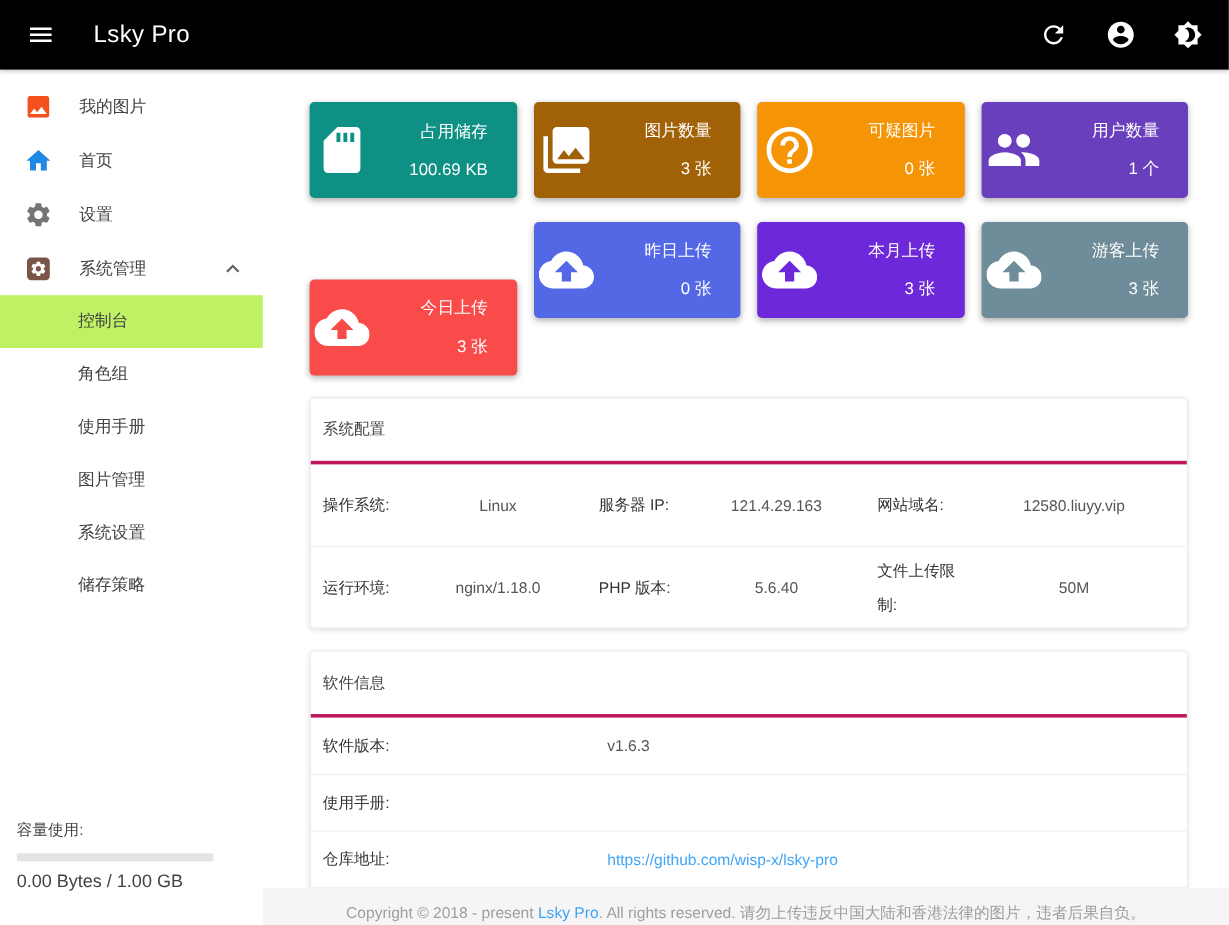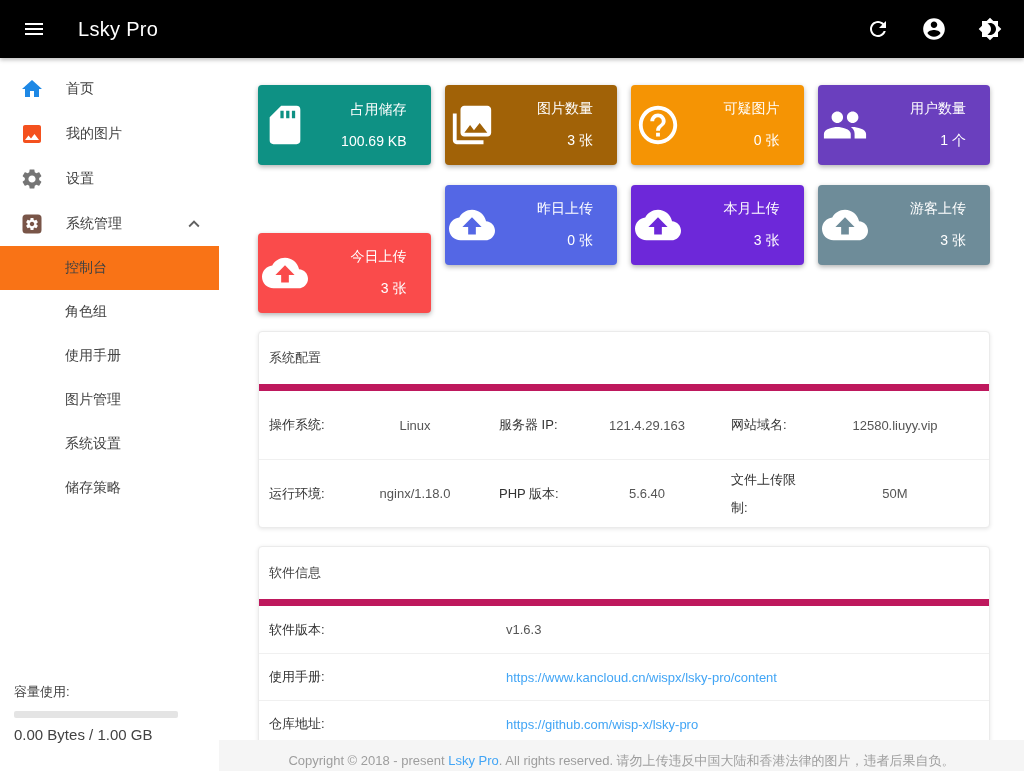--- a/index.html
+++ b/index.html
@@ -21,21 +21,21 @@
   .layout { position:absolute; top:58px; left:0; right:0; bottom:0; display:flex; }
 
   
   .sidebar { width:219px; background:#fff; display:flex; flex-direction:column; padding-top:8px; }
   .nav-item { height:45px; display:flex; align-items:center; padding:0 14px 0 20px; cursor:pointer; }
   .nav-icon { width:24px; height:24px; margin-right:22px; flex:0 0 auto; }
   .nav-label { font-size:14px; color:#424242; }
   .nav-chevron { margin-left:auto; color:#616161; width:22px; height:22px; }
   .sub-item { height:44px; display:flex; align-items:center; padding-left:65px;
     font-size:14px; color:#424242; cursor:pointer; }
-  .sub-item.active { background:#f97316; }
+  .sub-item.active { background:#bef264; }
   .capacity { margin-top:auto; padding:0 14px 28px 14px; font-size:13px; color:#424242; }
   .capacity .cap-bar { margin:10px 0 8px 0; height:7px; background:#e4e4e4; border-radius:2px;
     width:164px; overflow:hidden; }
   .capacity .cap-fill { height:100%; background:#42a5f5; width:0; }
   .capacity .cap-text { color:#424242; font-size:15px; }
 
   
   .main { flex:1; position:relative; display:flex; flex-direction:column; }
   .content { padding:27px 34px 0 39px; }
 
@@ -43,21 +43,21 @@
   .card { height:80px; border-radius:4px; color:#fff; display:flex; align-items:center;
     padding:0 18px 0 4px; box-shadow:0 2px 5px rgba(0,0,0,.3); }
   .card-icon { width:46px; height:46px; flex:0 0 auto; color:#fff; }
   .card-text { flex:1; text-align:right; padding-right:6px; }
   .card-title { font-size:14px; font-weight:500; margin-bottom:14px; }
   .card-value { font-size:14px; }
 
   .panel { border:1px solid #ebebeb; border-radius:4px; background:#fff;
     box-shadow:0 1px 4px rgba(0,0,0,.10); margin-top:18px; }
   .panel-header { padding:17px 10px; font-size:13px; color:#424242;
-    border-bottom:7px solid #be185d; }
+    border-bottom:3px solid #be185d; }
 
   .cfg-row { display:flex; align-items:center; min-height:68px; padding:0 10px; }
   .cfg-row + .cfg-row { border-top:1px solid #f0f0f0; }
   .cfg-label { font-size:13px; color:#333; line-height:2.1; }
   .cfg-label.w1 { flex:0 0 62px; }
   .cfg-label.w2 { flex:0 0 64px; }
   .cfg-label.w3 { flex:0 0 80px; }
   .cfg-value { flex:1; text-align:center; font-size:13px; color:#555; }
 
   .sw-row { display:flex; align-items:center; height:47px; padding:0 10px;gap:32px; }
@@ -104,34 +104,34 @@
       <svg width="24" height="24" viewBox="0 0 24 24" fill="currentColor">
           <path d="M20 8.69V4h-4.69L12 .69 8.69 4H4v4.69L.69 12 4 15.31V20h4.69L12 23.31 15.31 20H20v-4.69L23.31 12 20 8.69zM12 18c-.89 0-1.74-.2-2.5-.55C11.56 16.5 13 14.42 13 12s-1.44-4.5-3.5-5.45C10.26 6.2 11.11 6 12 6c3.31 0 6 2.69 6 6s-2.69 6-6 6z"></path>
         </svg>
     </span>
   </button>
 </header>
 
 <div class="layout">
   <aside class="sidebar">
     <div class="nav-item">
+      <span class="nav-icon" style="color:#f4511e">
+        <svg width="24" height="24" viewBox="0 0 24 24" fill="currentColor">
+            <path d="M21 19V5c0-1.1-.9-2-2-2H5c-1.1 0-2 .9-2 2v14c0 1.1.9 2 2 2h14c1.1 0 2-.9 2-2zM8.5 13.5l2.5 3.01L14.5 12l4.5 6H5l3.5-4.5z"></path>
+          </svg>
+      </span>
+      <span class="nav-label">我的图片</span>
+    </div>
+    <div class="nav-item">
       <span class="nav-icon" style="color:#1e88e5">
         <svg width="24" height="24" viewBox="0 0 24 24" fill="currentColor">
             <path d="M10 20v-6h4v6h5v-8h3L12 3 2 12h3v8z"></path>
           </svg>
       </span>
       <span class="nav-label">首页</span>
-    </div>
-    <div class="nav-item">
-      <span class="nav-icon" style="color:#f4511e">
-        <svg width="24" height="24" viewBox="0 0 24 24" fill="currentColor">
-            <path d="M21 19V5c0-1.1-.9-2-2-2H5c-1.1 0-2 .9-2 2v14c0 1.1.9 2 2 2h14c1.1 0 2-.9 2-2zM8.5 13.5l2.5 3.01L14.5 12l4.5 6H5l3.5-4.5z"></path>
-          </svg>
-      </span>
-      <span class="nav-label">我的图片</span>
     </div>
     <div class="nav-item">
       <span class="nav-icon" style="color:#757575">
         <svg width="24" height="24" viewBox="0 0 24 24" fill="currentColor">
             <path d="M19.14 12.94c.04-.3.06-.61.06-.94 0-.32-.02-.64-.07-.94l2.03-1.58c.18-.14.23-.41.12-.61l-1.92-3.32c-.12-.22-.37-.29-.59-.22l-2.39.96c-.5-.38-1.03-.7-1.62-.94L14.4 2.81c-.04-.24-.24-.41-.48-.41h-3.84c-.24 0-.43.17-.47.41l-.36 2.54c-.59.24-1.13.57-1.62.94l-2.39-.96c-.22-.08-.47 0-.59.22L2.74 8.87c-.12.21-.08.47.12.61l2.03 1.58c-.05.3-.09.63-.09.94s.02.64.07.94l-2.03 1.58c-.18.14-.23.41-.12.61l1.92 3.32c.12.22.37.29.59.22l2.39-.96c.5.38 1.03.7 1.62.94l.36 2.54c.05.24.24.41.48.41h3.84c.24 0 .44-.17.47-.41l.36-2.54c.59-.24 1.13-.56 1.62-.94l2.39.96c.22.08.47 0 .59-.22l1.92-3.32c.12-.22.07-.47-.12-.61l-2.01-1.58zM12 15.6c-1.98 0-3.6-1.62-3.6-3.6s1.62-3.6 3.6-3.6 3.6 1.62 3.6 3.6-1.62 3.6-3.6 3.6z"></path>
           </svg>
       </span>
       <span class="nav-label">设置</span>
     </div>
     <div class="nav-item">
@@ -293,21 +293,20 @@
       </section>
 
       <section class="panel">
         <div class="panel-header">软件信息</div>
         <div class="sw-row">
           <div class="sw-label">软件版本:</div>
           <div class="sw-value">v1.6.3</div>
         </div>
         <div class="sw-row">
           <div class="sw-label">使用手册:</div>
-          <a class="link">https://www.kancloud.cn/wispx/lsky-pro/content</a>
         </div>
         <div class="sw-row">
           <div class="sw-label">仓库地址:</div>
           <a class="link">https://github.com/wisp-x/lsky-pro</a>
         </div>
         <div class="sw-row">
           <div class="sw-label">联系作者:</div>
           <a class="link">i@wispx.cn</a>
         </div>
       </section>

